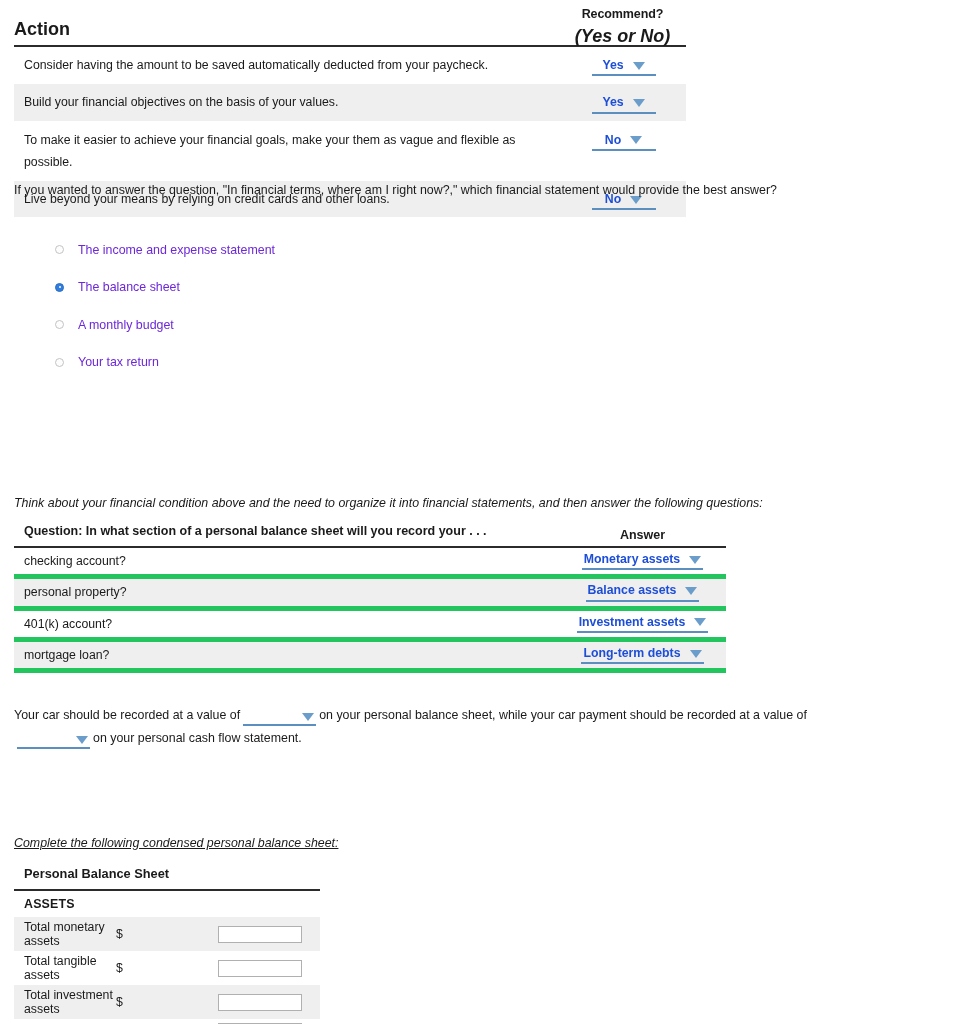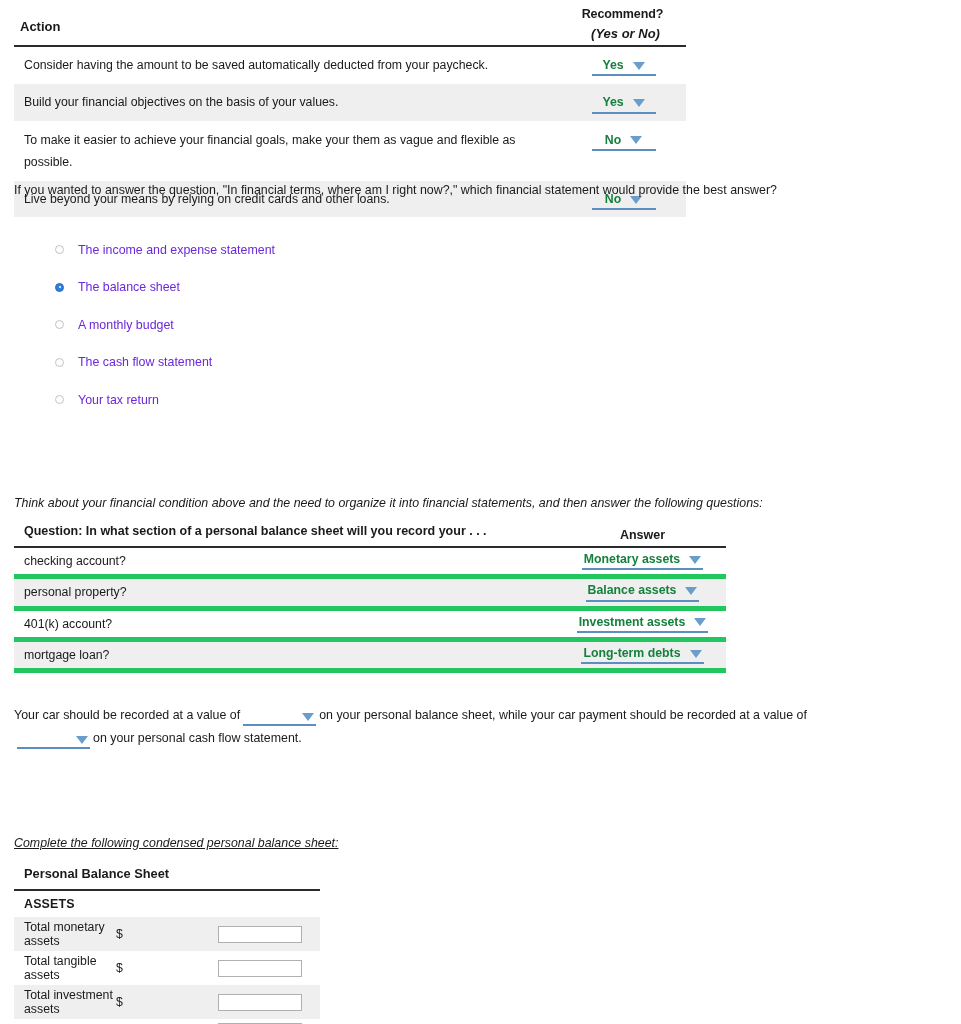--- a/index.html
+++ b/index.html
@@ -22,41 +22,40 @@
   .t1-head-top {
     height: 16px;
     text-align: center;
     font-weight: bold;
     font-size: 12.5px;
     letter-spacing: -0.1px;
   }
   .t1-head-sub {
     height: 22px;
     font-weight: bold;
-    font-size: 13px;
+    font-size: 18px;
     padding-top: 3px;
-    margin-left: 6px;
   }
   .t1-head-sub.center { text-align: center; font-style: italic; }
   .t1-headrow td { border-bottom: 2px solid #2b2b2b; }
   .t1 tr.body td {
     font-size: 12.3px;
     padding: 7px 8px 7px 10px;
     line-height: 1.8;
     border-bottom: 1px solid #ffffff;
   }
   .t1 tr.body.alt td { background: #efefef; }
   .t1 .actioncell { width: 545px; }
   .t1 .anscell { width: 127px; text-align: center; padding-top: 7px !important; }
 
   
   .dd {
     display: inline-block;
     border-bottom: 2px solid #5a8fc0;
-    color: #15803d;
+    color: #1d4ed8;
     font-weight: bold;
     font-size: 12.3px;
     line-height: 15px;
     padding: 0 2px 1px 2px;
     white-space: nowrap;
     cursor: pointer;
     text-align: center;
   }
   .dd .lbl { vertical-align: middle; }
   .dd .caret {
@@ -250,24 +249,20 @@
     <div class="radio-row">
       <span class="rbtn sel"></span>
       <span class="radio-label">The balance sheet</span>
     </div>
     <div class="radio-row">
       <span class="rbtn"></span>
       <span class="radio-label">A monthly budget</span>
     </div>
     <div class="radio-row">
       <span class="rbtn"></span>
-      <span class="radio-label">The cash flow statement</span>
-    </div>
-    <div class="radio-row">
-      <span class="rbtn"></span>
       <span class="radio-label">Your tax return</span>
     </div>
   </div>
 
   <div class="think">Think about your financial condition above and the need to organize it into financial statements, and then answer the following questions:</div>
 
   <table class="qtable t2">
     <tbody>
         <tr class="t2-headrow">
       <td class="qcell">Question: In what section of a personal balance sheet will you record your . . .</td>

